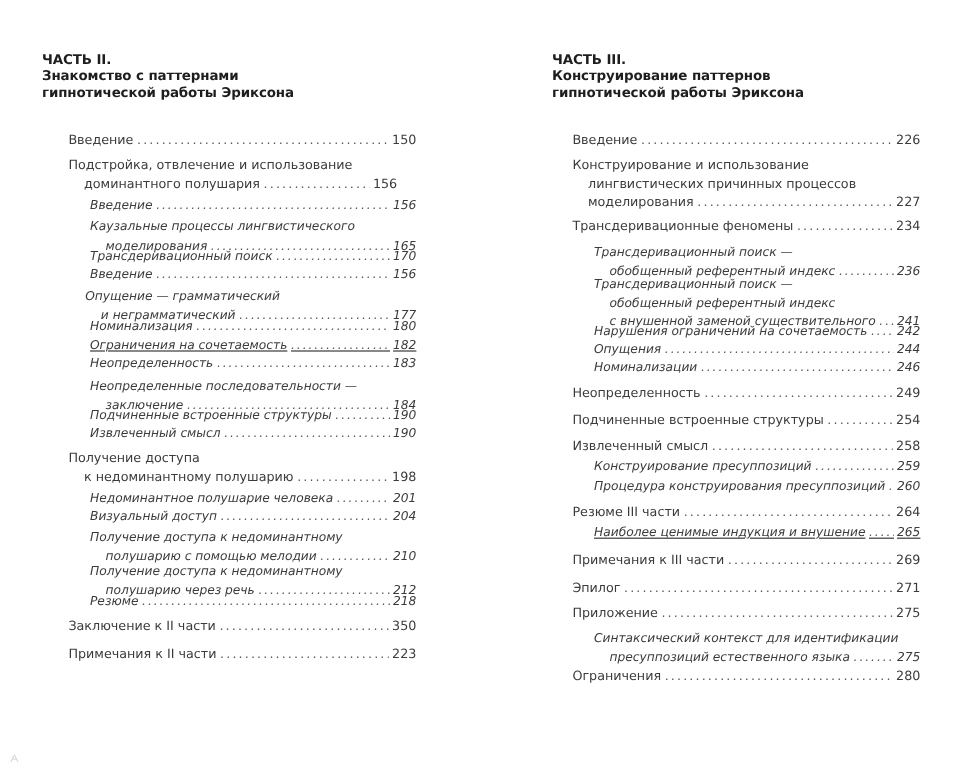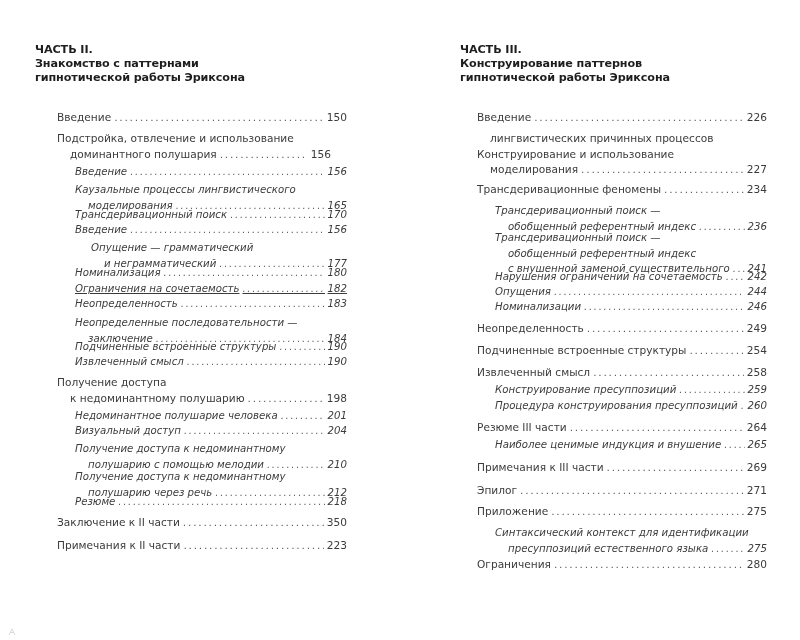--- a/index.html
+++ b/index.html
@@ -73,21 +73,21 @@
           <span class="pg">170</span>
         </div>
       </div>
       <div class="entry lvl2" style="top: 202px; left: 40px; right: 0px;">
         <div class="line">
           <span class="txt">Введение</span>
           <span class="dots"></span>
           <span class="pg">156</span>
         </div>
       </div>
-      <div class="entry lvl2" style="top: 220px; left: 56px; right: 0px;">
+      <div class="entry lvl2" style="top: 220px; left: 36px; right: 0px;">
         <div class="line">
           <span class="txt">Опущение — грамматический</span>
         </div>
         <div class="line cont">
           <span class="txt">и неграмматический</span>
           <span class="dots"></span>
           <span class="pg">177</span>
         </div>
       </div>
       <div class="entry lvl2" style="top: 245px; left: 40px; right: 0px;">
@@ -211,26 +211,26 @@
   </div>
   <div class="entries">
       <div class="entry lvl1" style="top: 90px; left: 17px; right: 0px;">
         <div class="line">
           <span class="txt">Введение</span>
           <span class="dots"></span>
           <span class="pg">226</span>
         </div>
       </div>
       <div class="entry lvl1" style="top: 111px; left: 17px; right: 0px;">
+        <div class="line">
+          <span class="txt">Конструирование и использование</span>
+        </div>
         <div class="line cont">
           <span class="txt">лингвистических причинных процессов</span>
         </div>
-        <div class="line">
-          <span class="txt">Конструирование и использование</span>
-        </div>
         <div class="line cont">
           <span class="txt">моделирования</span>
           <span class="dots"></span>
           <span class="pg">227</span>
         </div>
       </div>
       <div class="entry lvl1" style="top: 162px; left: 17px; right: 0px;">
         <div class="line">
           <span class="txt">Трансдеривационные феномены</span>
           <span class="dots"></span>
@@ -316,21 +316,21 @@
           <span class="pg">260</span>
         </div>
       </div>
       <div class="entry lvl1" style="top: 400px; left: 17px; right: 0px;">
         <div class="line">
           <span class="txt">Резюме III части</span>
           <span class="dots"></span>
           <span class="pg">264</span>
         </div>
       </div>
-      <div class="entry lvl2" style="top: 417px; left: 35px; right: 0px;">
+      <div class="entry lvl2" style="top: 417px; left: 35px; right: 0px; text-decoration: underline;">
         <div class="line">
           <span class="txt">Наиболее ценимые индукция и внушение</span>
           <span class="dots"></span>
           <span class="pg">265</span>
         </div>
       </div>
       <div class="entry lvl1" style="top: 440px; left: 17px; right: 0px;">
         <div class="line">
           <span class="txt">Примечания к III части</span>
           <span class="dots"></span>

